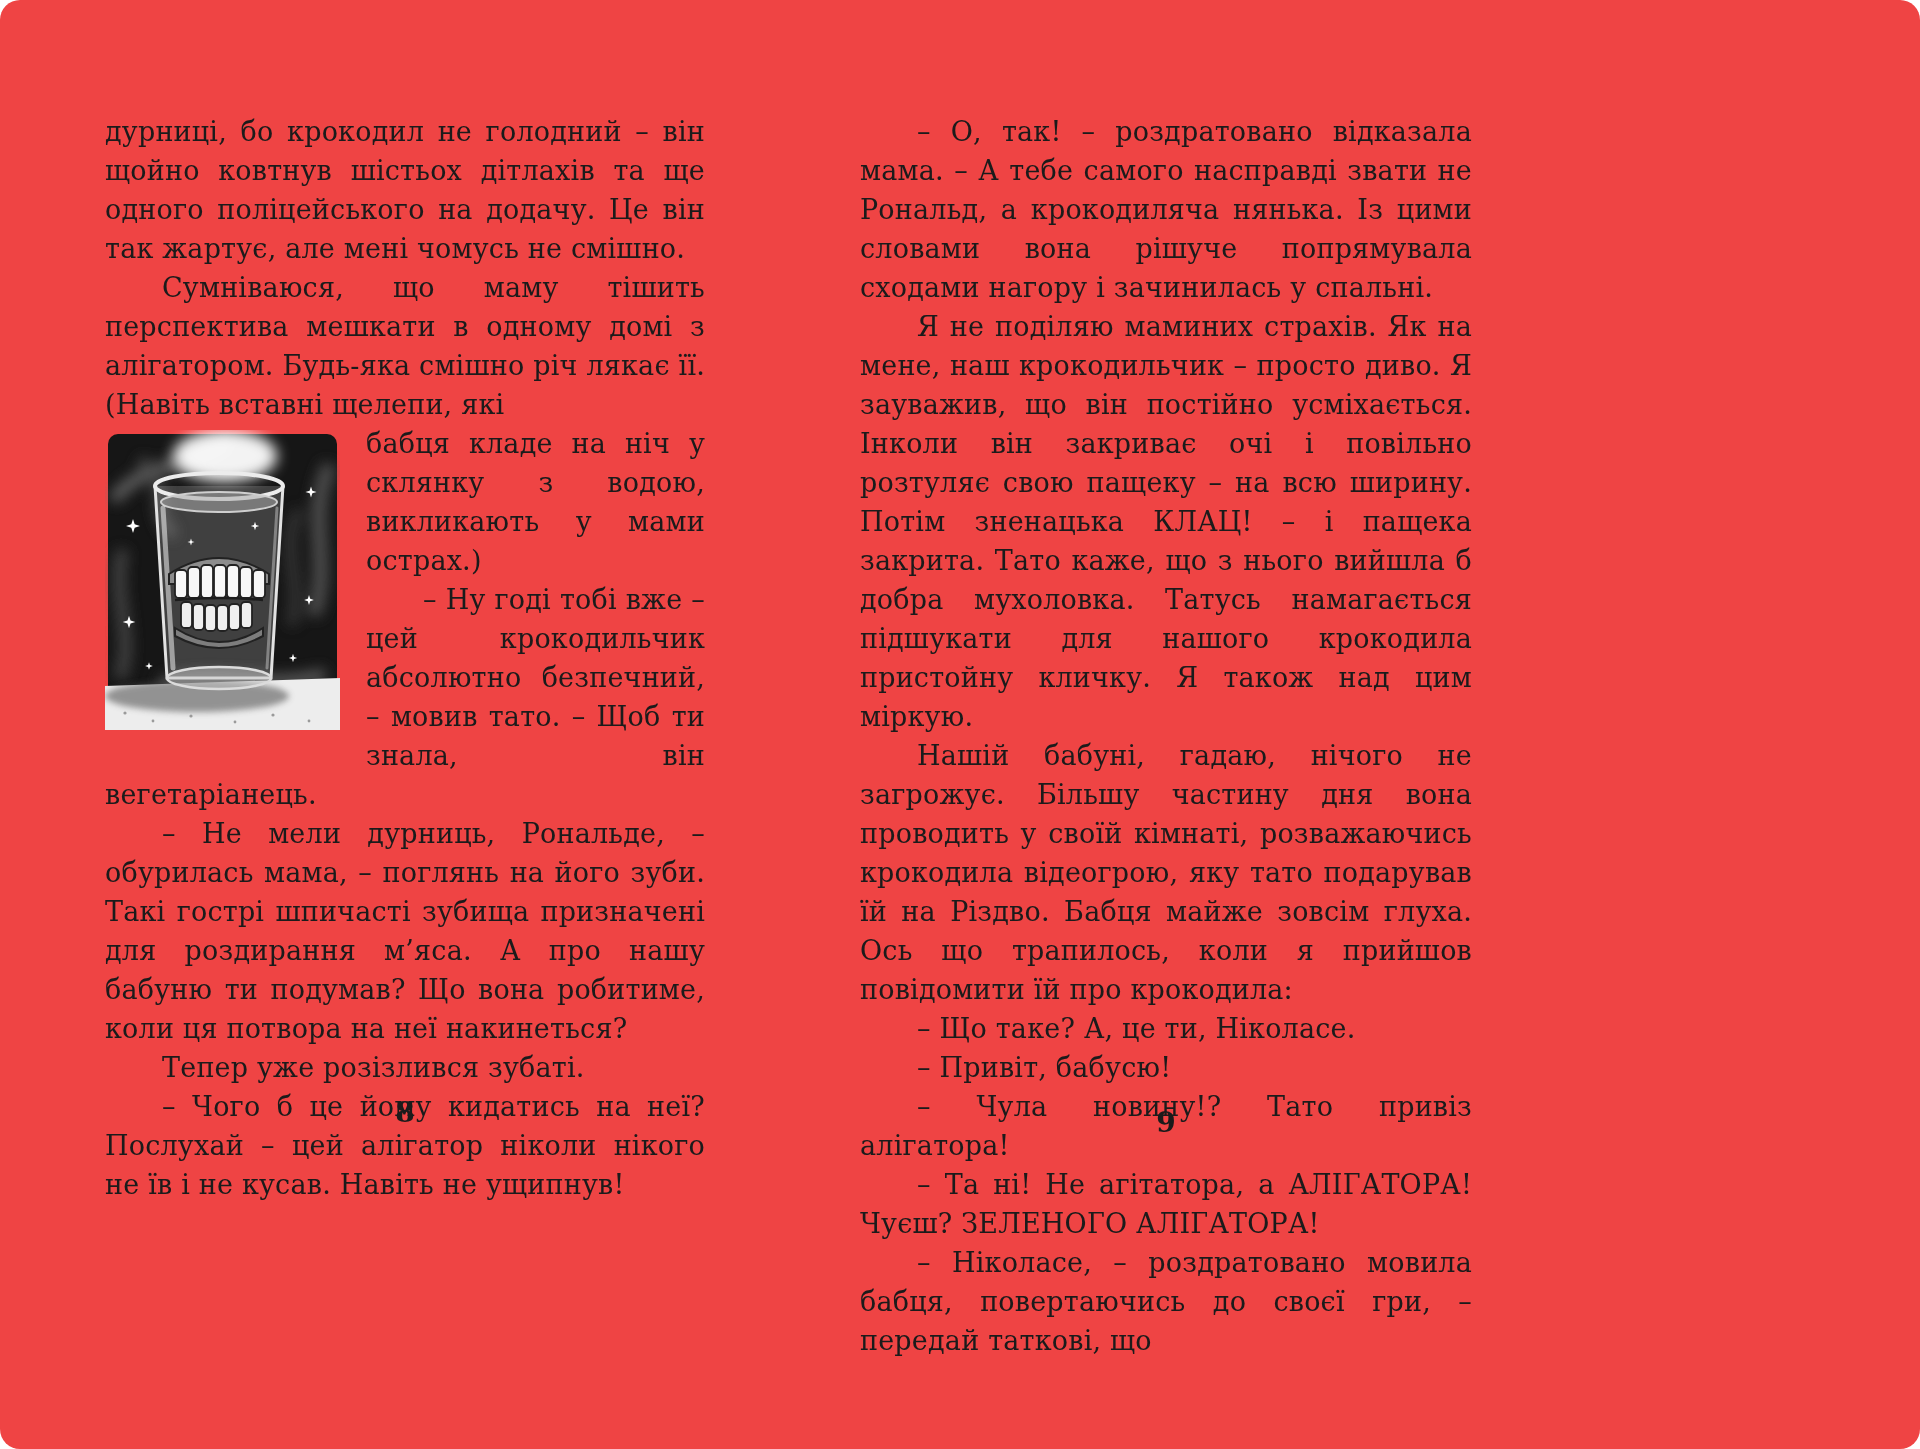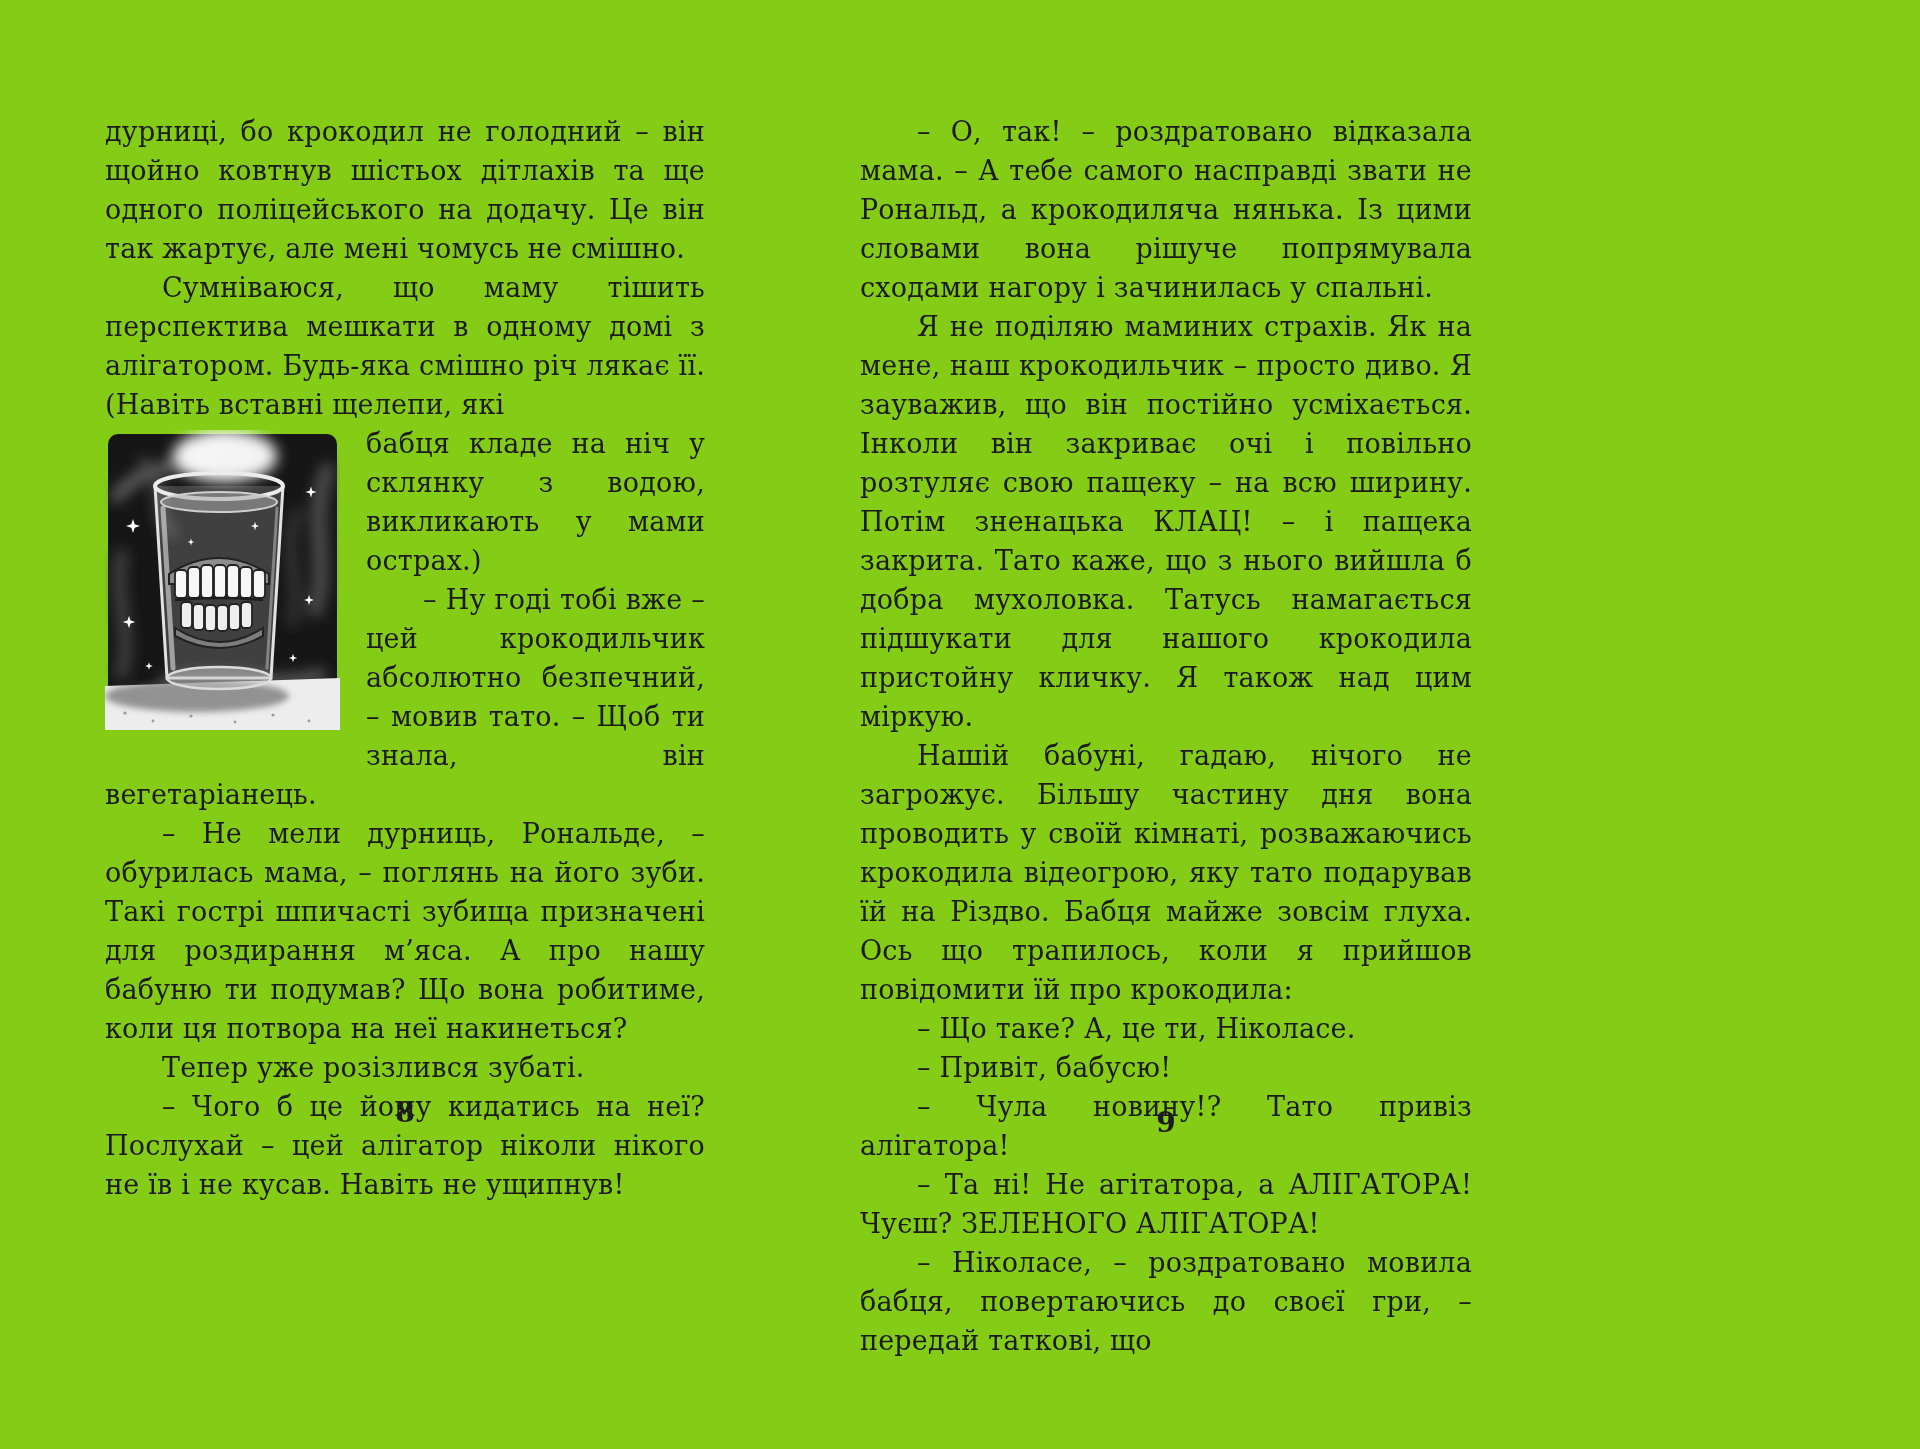--- a/index.html
+++ b/index.html
@@ -1,24 +1,25 @@
 <!DOCTYPE html>
 <html lang="uk"><head>
 <meta charset="utf-8">
 <title>Book spread</title>
 <style>
   html, body { margin: 0; padding: 0; background: #ffffff; }
   .canvas {
     position: relative;
     width: 1920px;
     height: 1449px;
-    background: #84cc16;
+    background: #ef4444;
     font-family: "DejaVu Serif", "Liberation Serif", serif;
     color: #1b1b1b;
     overflow: hidden;
+    border-radius: 20px;
   }
   .page-column {
     position: absolute;
     top: 112px;
     font-size: 27px;
     line-height: 39px;
     text-align: justify;
     font-weight: 500;
     letter-spacing: 0.2px;
   }

